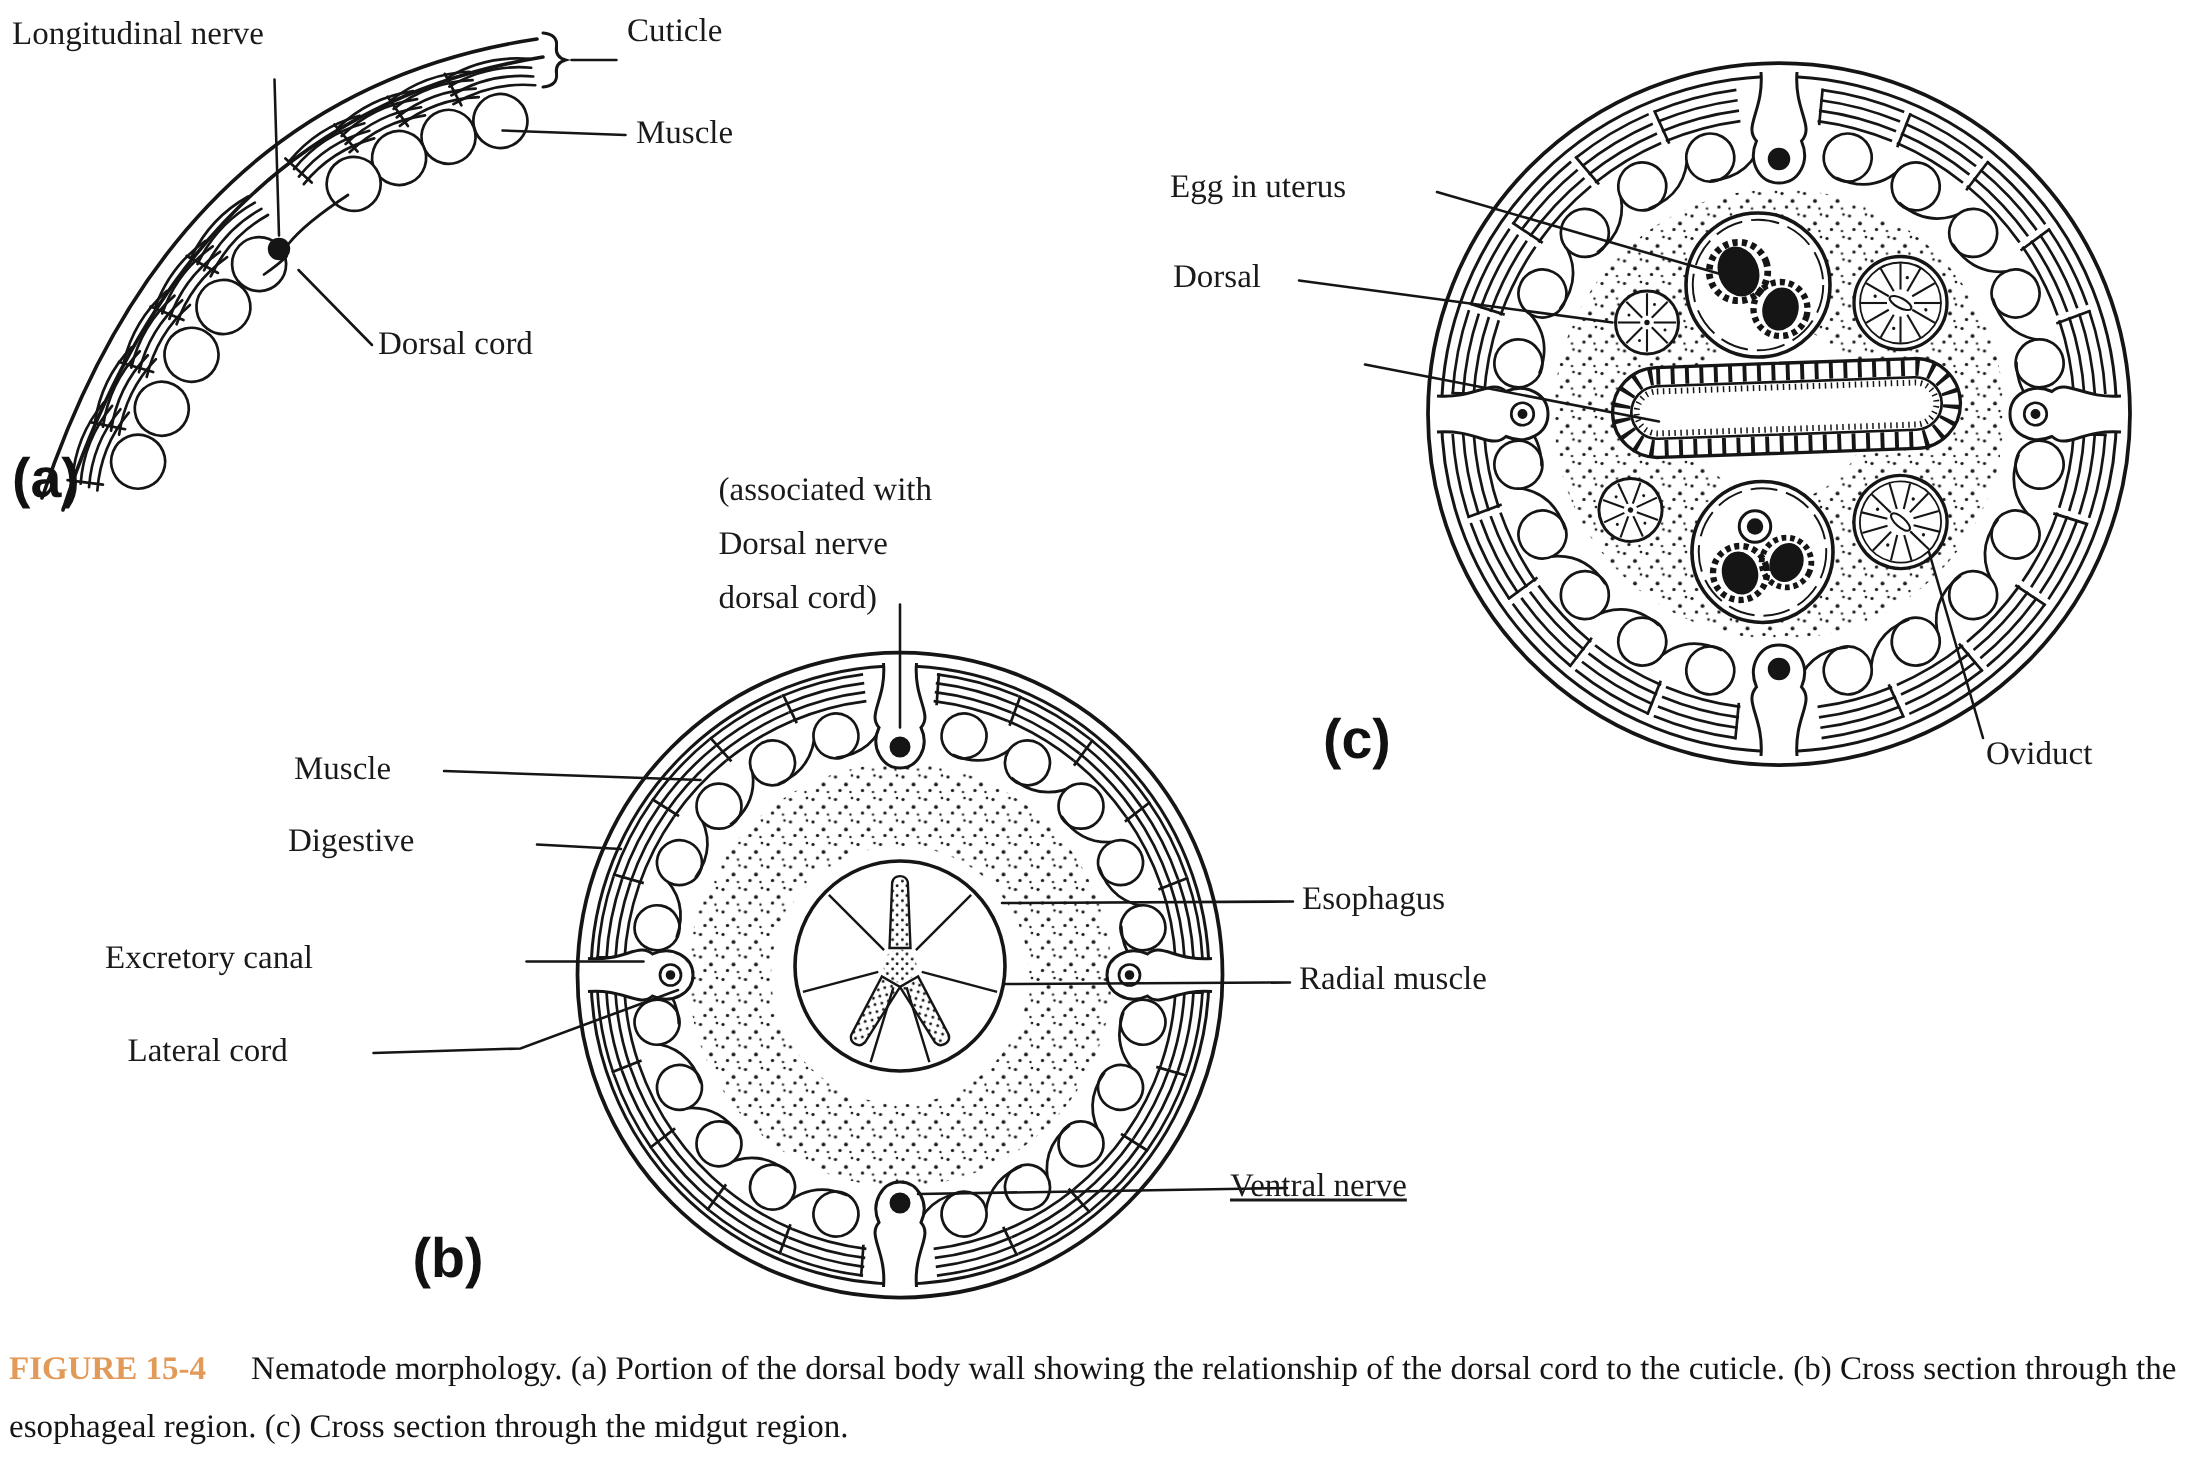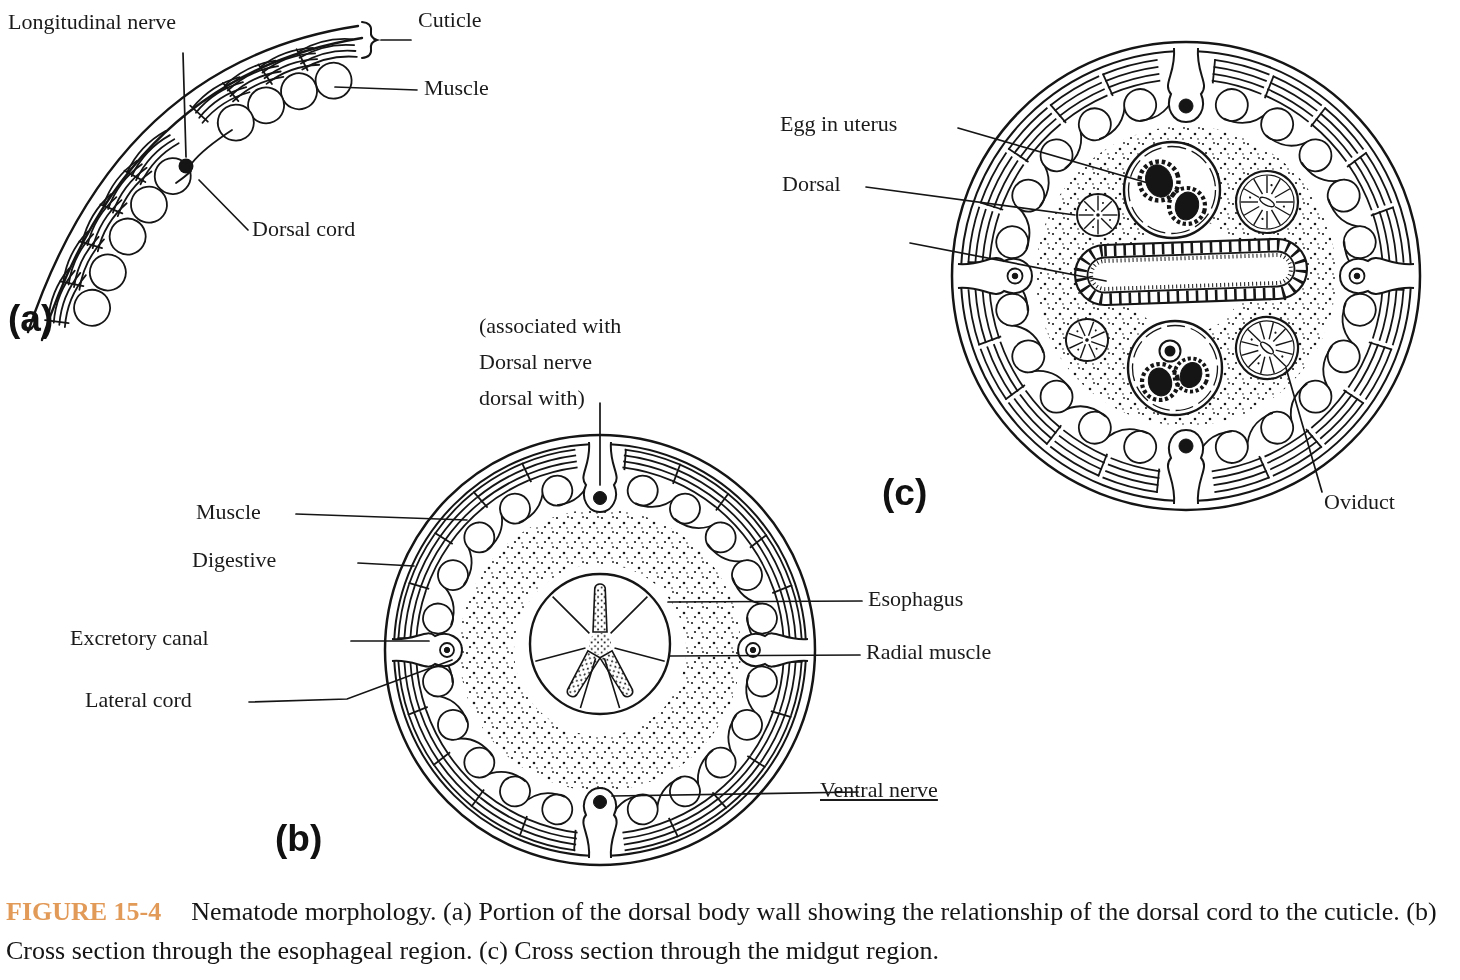--- a/index.html
+++ b/index.html
@@ -12,21 +12,21 @@
     position:absolute; font-size:22px; color:#1a1a1a; white-space:nowrap;
     line-height:1.1;
   }
   .lbl-multi { line-height:36px; }
   .letter {
     position:absolute; font-family:"Liberation Sans", sans-serif;
     font-weight:700; font-size:37px; color:#111; white-space:nowrap;
   }
   .caption {
     position:absolute; left:6px; top:892px; width:1448px;
-    font-size:26px; color:#151515; line-height:39px;font-family:Liberation Serif, serif;
+    font-size:22px; color:#151515; line-height:39px;font-family:Liberation Serif, serif;
   }
   .cap-tag { color:#E29A58; font-weight:700; margin-right:30px; }
 </style>
 </head>
 <body>
 
 <div class="stage">
 
 <svg width="1460" height="980" viewBox="0 0 1460 980">
   <defs>
@@ -294,21 +294,21 @@
 
 <div class="lbl" style="left:8px; top:10px;">Longitudinal nerve</div>
 <div class="lbl" style="left:418px; top:8px;">Cuticle</div>
 <div class="lbl" style="left:424px; top:76px;">Muscle</div>
 <div class="lbl" style="left:252px; top:217px;">Dorsal cord</div>
 <div class="letter" style="left:8px; top:298px;">(a)</div>
 
 <div class="lbl lbl-multi" style="left:479px; top:308px;">
   <div>(associated with</div>
   <div>Dorsal nerve</div>
-  <div>dorsal with)</div>
+  <div>dorsal cord)</div>
 </div>
 <div class="lbl" style="left:196px; top:500px;">Muscle</div>
 <div class="lbl" style="left:192px; top:548px;">Digestive</div>
 <div class="lbl" style="left:70px; top:626px;text-align:center;">Excretory canal</div>
 <div class="lbl" style="left:85px; top:688px;">Lateral cord</div>
 <div class="lbl" style="left:868px; top:587px;">Esophagus</div>
 <div class="lbl" style="left:866px; top:640px;">Radial muscle</div>
 <div class="lbl" style="left:820px; top:778px;text-decoration:underline;">Ventral nerve</div>
 <div class="letter" style="left:275px; top:818px;">(b)</div>
 

